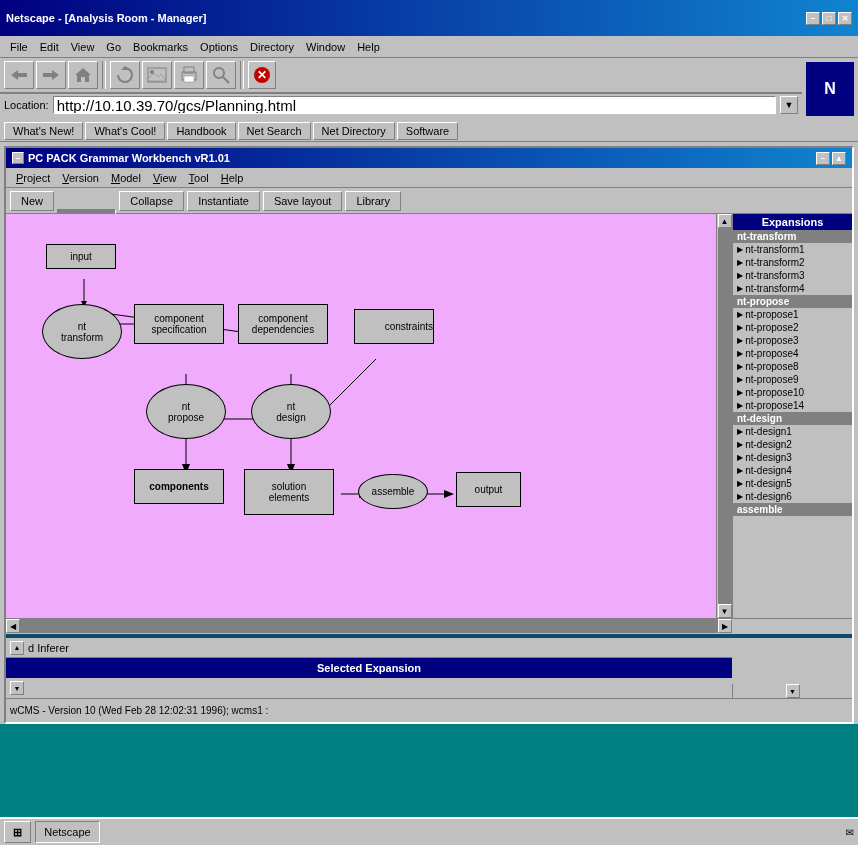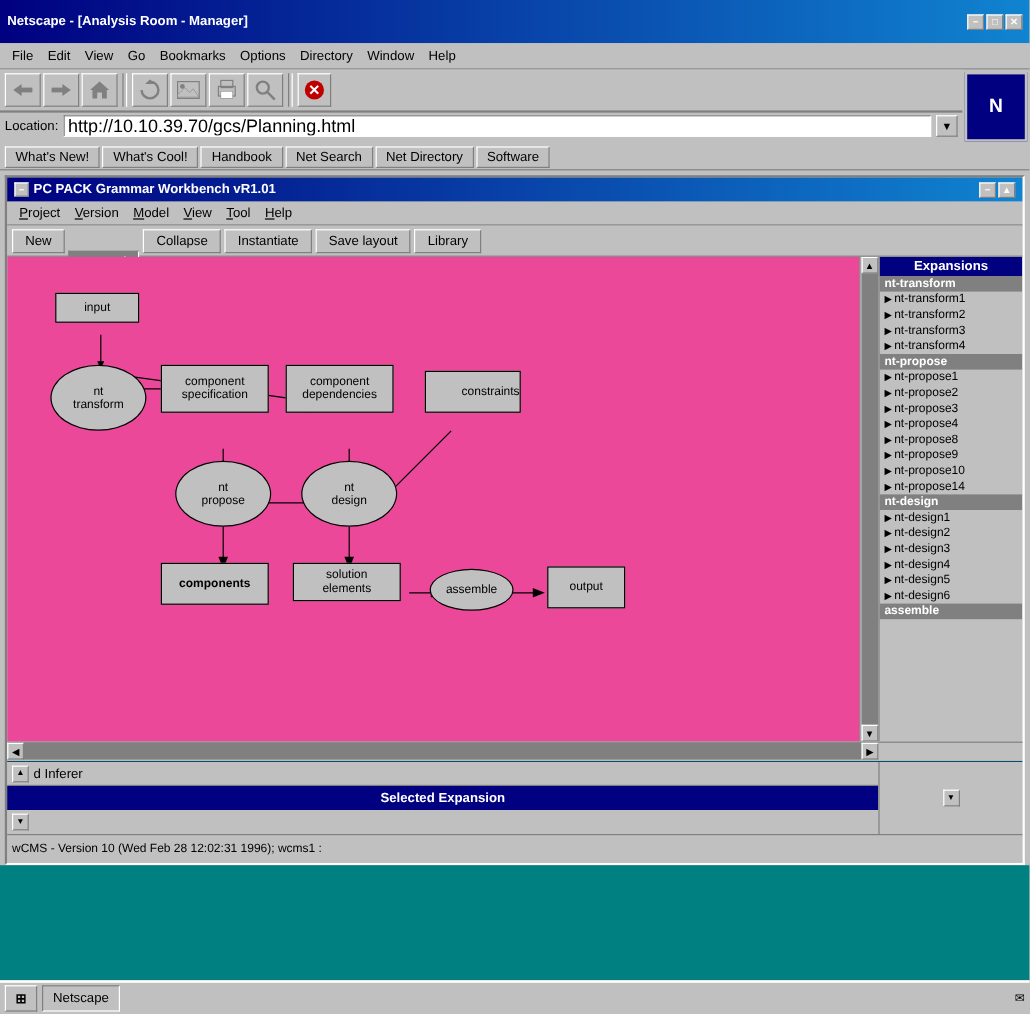--- a/index.html
+++ b/index.html
@@ -180,21 +180,21 @@
 
     
     .main-area {
       display: flex;
       height: calc(100% - 66px);
     }
 
     
     .canvas-area {
       flex: 1;
-      background: #ec4899;
+      background: #f0abfc;
       position: relative;
       overflow: hidden;
     }
     .v-scrollbar {
       width: 16px;
       background: #c0c0c0;
       border-left: 1px solid #808080;
       display: flex;
       flex-direction: column;
       align-items: center;
@@ -561,21 +561,21 @@
 
             <div class="diagram-ellipse" style="left:245px;top:170px;width:80px;height:55px;">
               <span style="white-space:pre-line;">nt
 design</span>
             </div>
 
             <div class="diagram-box" style="left:128px;top:255px;width:90px;height:35px;font-weight:bold;">
               <span>components</span>
             </div>
 
-            <div class="diagram-box" style="left:238px;top:255px;width:90px;height:32px;align-items:center;">
+            <div class="diagram-box" style="left:238px;top:255px;width:90px;height:46px;align-items:center;">
               <span style="white-space:pre-line;">solution
 elements</span>
             </div>
 
             <div class="diagram-ellipse" style="left:352px;top:260px;width:70px;height:35px;">
               <span>assemble</span>
             </div>
 
             <div class="diagram-box" style="left:450px;top:258px;width:65px;height:35px;">
               <span>output</span>
@@ -675,21 +675,21 @@
 
         <div style="display:flex; height:16px; background:#c0c0c0; border-top:1px solid #808080;">
           <div style="width:14px; height:14px; background:#c0c0c0; border:1px solid; border-color:#fff #808080 #808080 #fff; display:flex; align-items:center; justify-content:center; font-size:8px; cursor:pointer;">◀</div>
           <div style="flex:1; height:14px; background:#808080;"></div>
           <div style="width:14px; height:14px; background:#c0c0c0; border:1px solid; border-color:#fff #808080 #808080 #fff; display:flex; align-items:center; justify-content:center; font-size:8px; cursor:pointer;">▶</div>
           <div style="width:120px;"></div>
         </div>
       </div>
     </div>
 
-    <div style="display:flex; border-top:1px solid #0c4a6e;">
+    <div style="display:flex; border-top:4px solid #0c4a6e;align-items:flex-end;">
       <div style="flex:1;">
         <div style="display:flex; height:20px; background:#c0c0c0; border-bottom:1px solid #808080; align-items:center; padding:0 4px; gap:4px;">
           <div style="width:14px;height:14px;background:#c0c0c0;border:1px solid;border-color:#fff #808080 #808080 #fff;display:flex;align-items:center;justify-content:center;font-size:7px;cursor:pointer;">▲</div>
           <span style="font-size:11px;">d Inferer</span>
         </div>
         <div class="selected-expansion">Selected Expansion</div>
         <div style="display:flex; height:20px; background:#c0c0c0; align-items:center; padding:0 4px;">
           <div style="width:14px;height:14px;background:#c0c0c0;border:1px solid;border-color:#fff #808080 #808080 #fff;display:flex;align-items:center;justify-content:center;font-size:7px;cursor:pointer;">▼</div>
         </div>
       </div>

